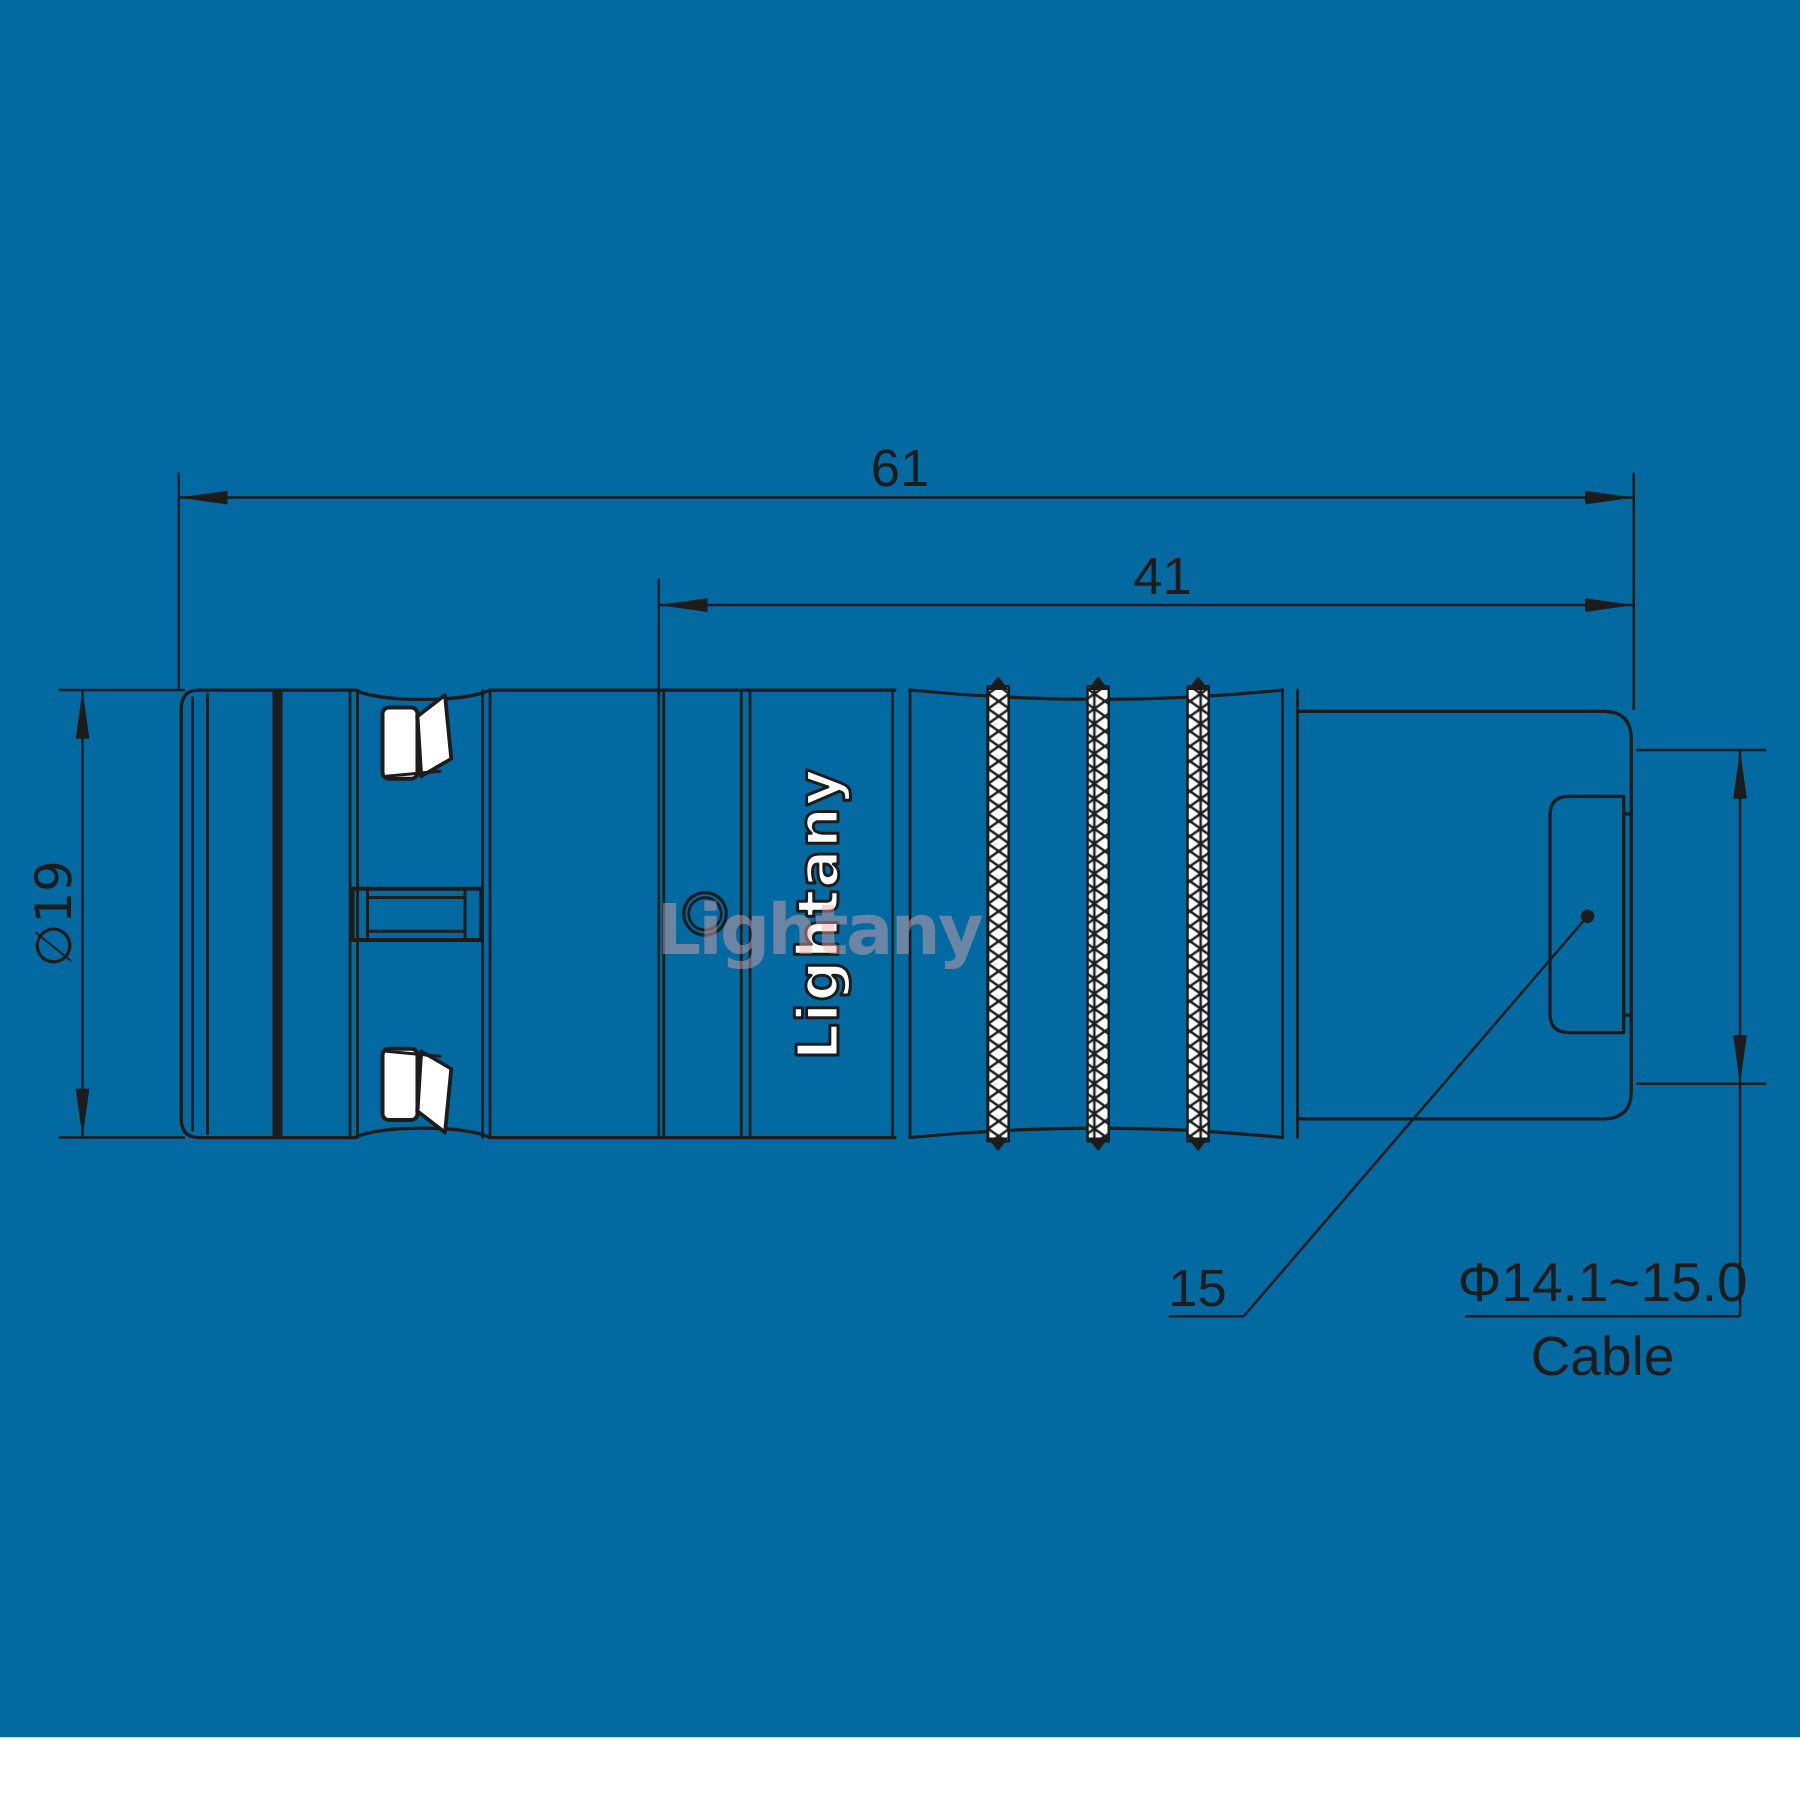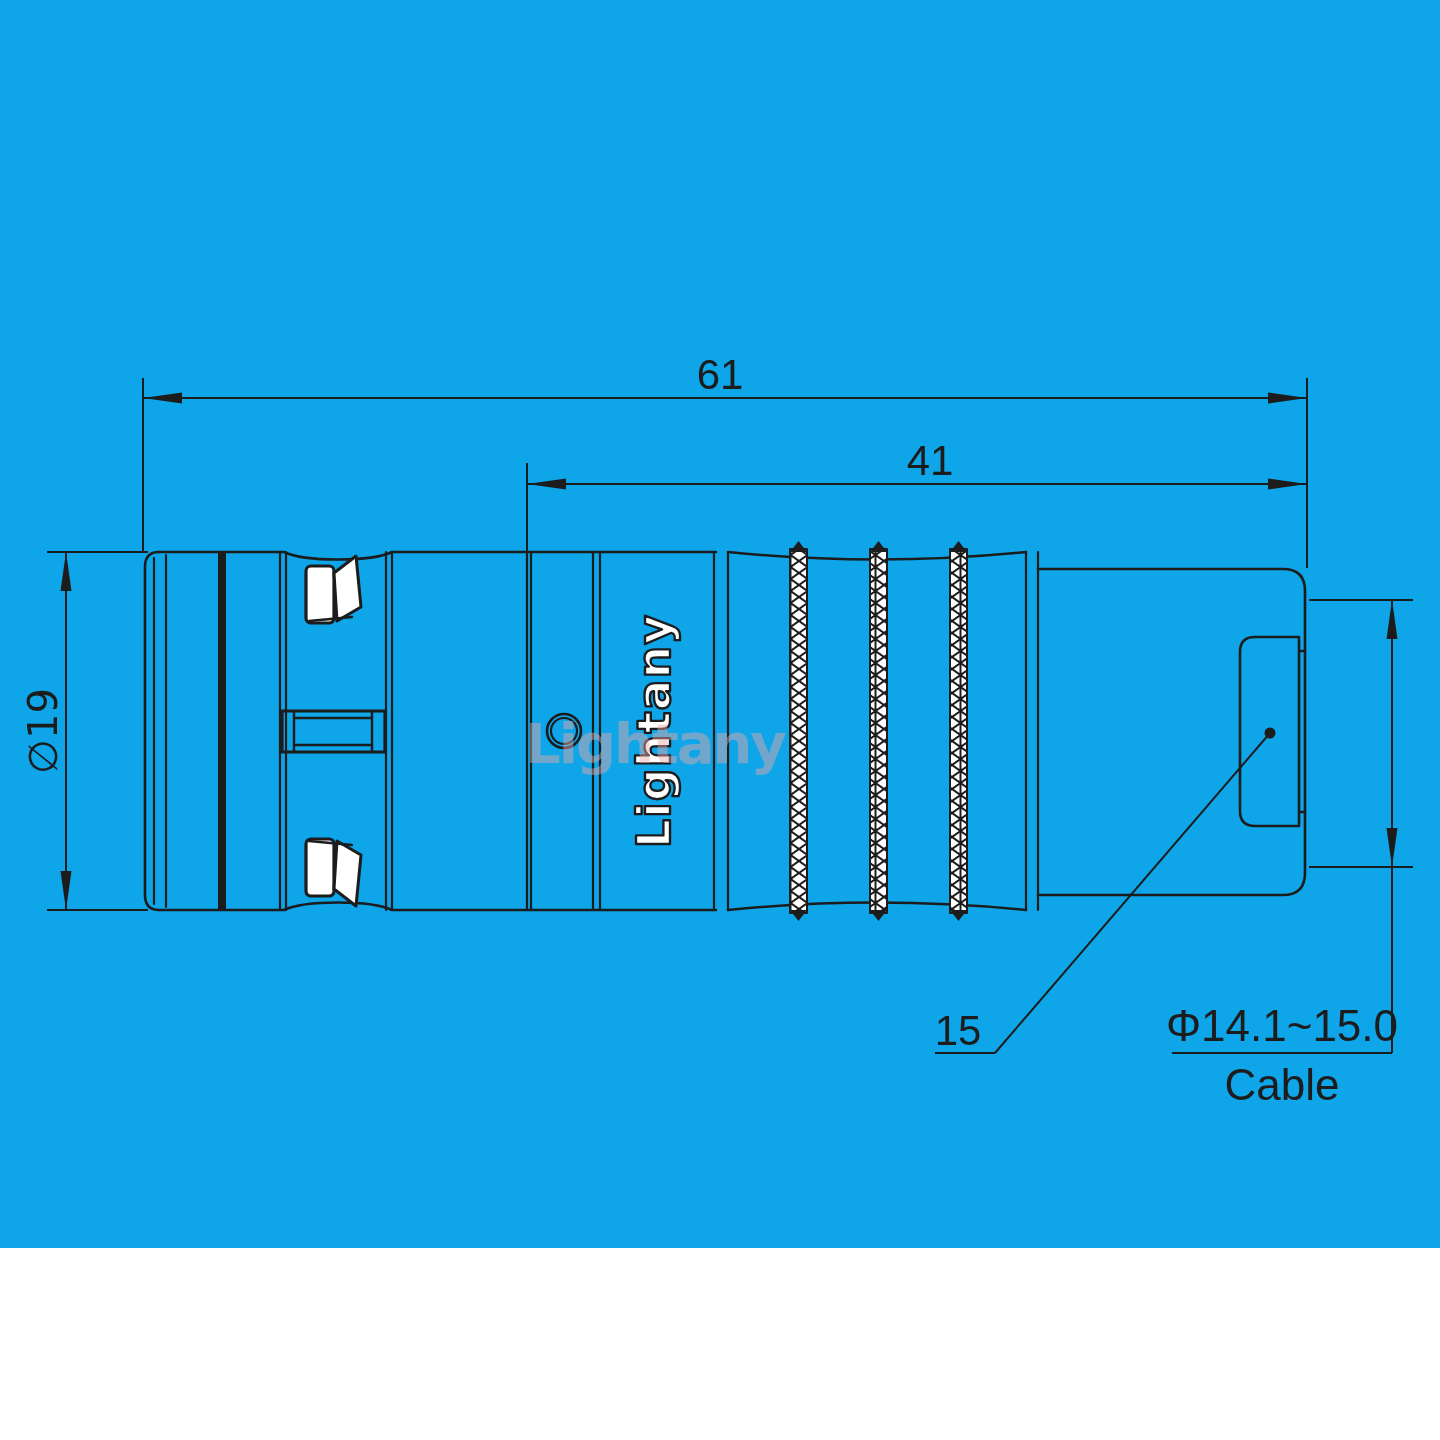--- a/index.html
+++ b/index.html
@@ -1,16 +1,16 @@
 <!DOCTYPE html>
 <html><head>
 <meta charset="utf-8">
 <style>
   html,body{margin:0;padding:0;background:#ffffff;}
-  .stage{position:relative;width:1440px;height:1248px;background:#0ea5e9;overflow:hidden;
+  .stage{position:relative;width:1440px;height:1390px;background:#0369a1;overflow:hidden;
          font-family:"Liberation Sans",sans-serif;}
   svg{display:block;}
   .dimtext{font-family:"Liberation Sans",sans-serif;font-size:42px;fill:#1c1c1c;}
   .diatext{font-family:"DejaVu Sans","Liberation Sans",sans-serif;font-size:40px;fill:#1c1c1c;}
   .cabletext{font-family:"Liberation Sans",sans-serif;font-size:44px;fill:#1c1c1c;}
   .bodybrand{font-family:"DejaVu Sans","Liberation Sans",sans-serif;font-size:46px;font-weight:bold;
              fill:#ffffff;stroke:#1c1c1c;stroke-width:2.4px;letter-spacing:1px;}
   .watermark{font-family:"DejaVu Sans","Liberation Sans",sans-serif;font-size:56px;font-weight:bold;
              letter-spacing:-2px;opacity:0.45;}
 </style>

